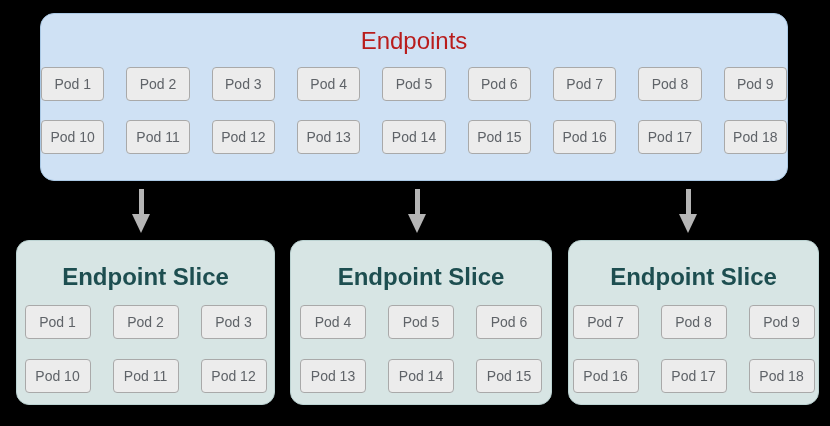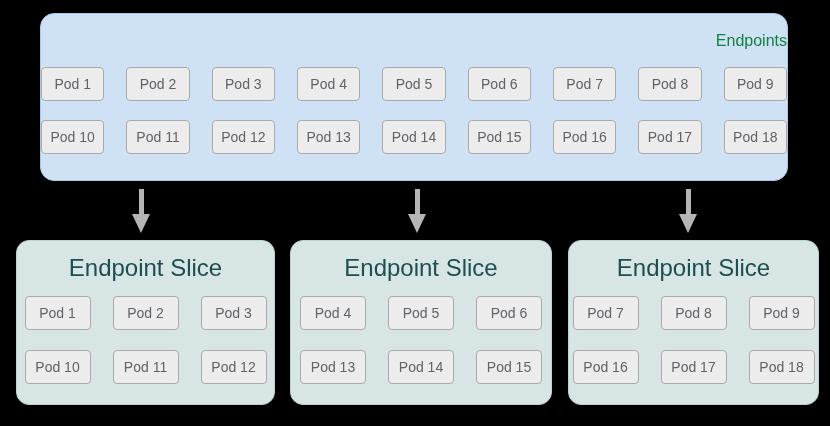--- a/index.html
+++ b/index.html
@@ -16,24 +16,24 @@
     position: absolute;
     left: 40px; top: 13px;
     width: 748px; height: 168px;
     background: #cfe1f4;
     border: 1.5px solid #aac8e4;
     border-radius: 14px;
     box-sizing: border-box;
   }
   .endpoints-title {
     margin-top: 12px;
-    text-align: right;
-    font-size: 16px;
+    text-align: center;
+    font-size: 24px;
     font-weight: 500;
-    color: #15803d;
+    color: #b91c1c;
     line-height: 29px;
   }
 
   .pod-row {
     display: flex;
     justify-content: center;
     gap: 22px;
   }
   .endpoints-box .pod-row-1 { margin-top: 12px; }
   .endpoints-box .pod-row-2 { margin-top: 19px; }
@@ -81,24 +81,24 @@
     background: #d7e5e4;
     border: 1.5px solid #bcd3d2;
     border-radius: 13px;
     box-sizing: border-box;
   }
   .slice-1 { left: 16px;  width: 259px; }
   .slice-2 { left: 290px; width: 262px; }
   .slice-3 { left: 568px; width: 251px; }
 
   .slice-title {
-    margin-top: 12px;
+    margin-top: 21px;
     text-align: center;
     font-size: 24px;
-    font-weight: 400;
+    font-weight: 700;
     color: #1d4e50;
     line-height: 29px;
   }
   .slice-box .pod-chip { width: 66px; }
   .slice-box .pod-row-1 { margin-top: 14px; }
   .slice-box .pod-row-2 { margin-top: 20px; }
 </style>
 </head>
 <body>
 

